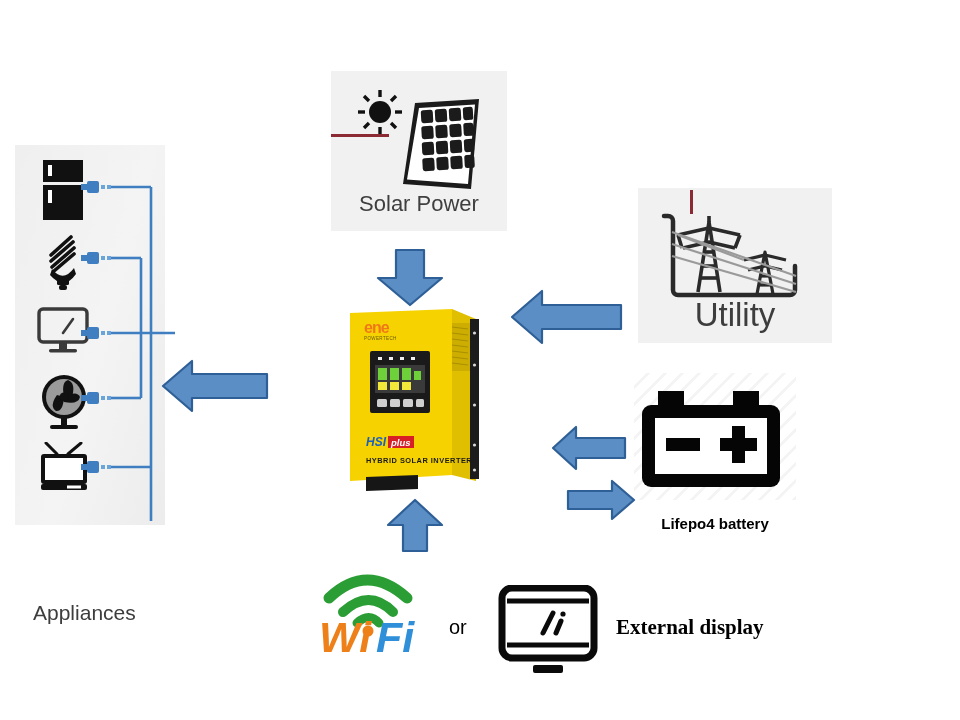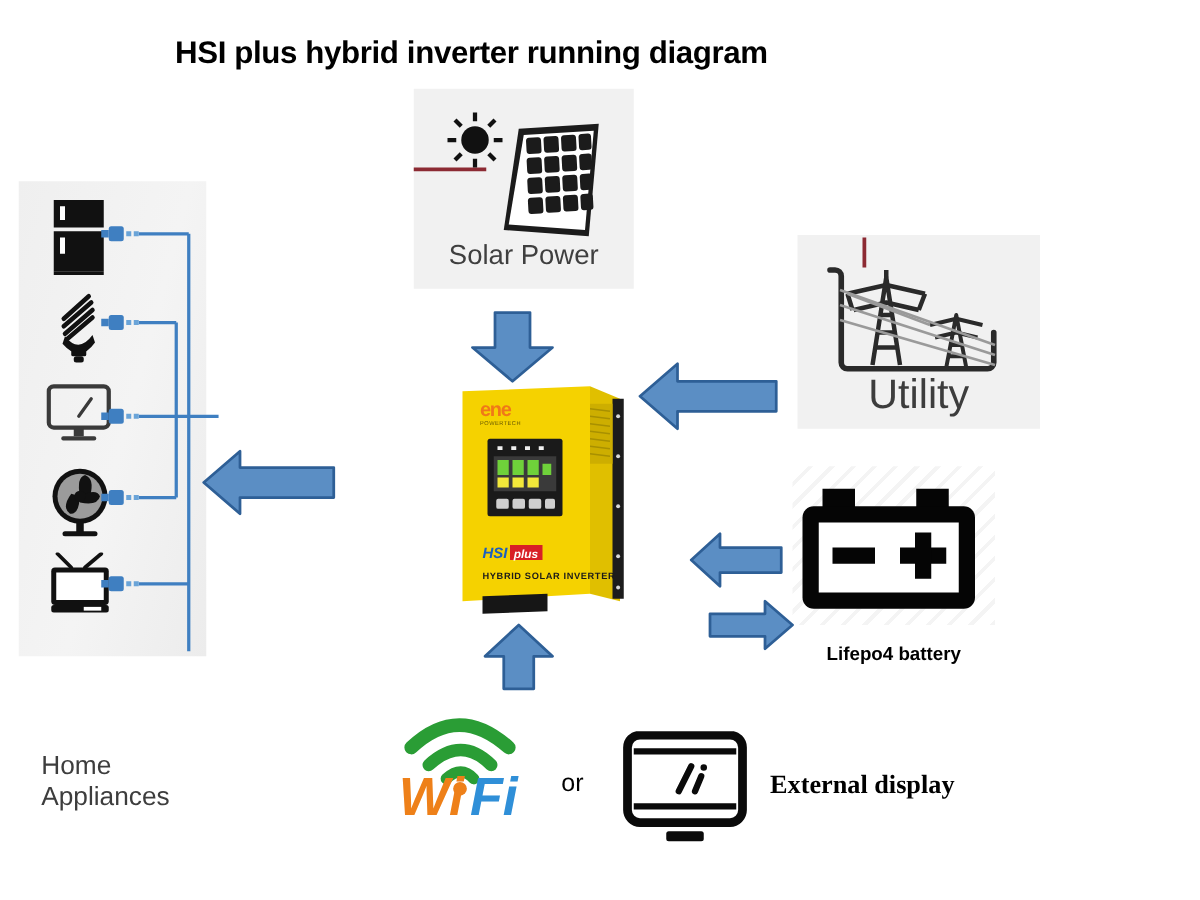--- a/index.html
+++ b/index.html
@@ -130,21 +130,21 @@
     width: 140px;
     text-align: left;
     font-size: 21px;
     line-height: 25px;
     color: #3d3d3d;
   }
 
   
   #inverter {
     position: absolute;
-    left: 364px;
+    left: 344px;
     top: 305px;
     width: 140px;
     height: 185px;
   }
 
   
   .arrow { position: absolute; }
 
   
   #control-label {
@@ -196,21 +196,20 @@
     top: 145px;
     width: 160px;
     height: 380px;
   }
 </style>
 </head>
 <body>
 
 <div class="stage">
 
-  <div id="diagram-title">HSI plus hybrid inverter running diagram</div>
 
   <div class="panel" id="solar-panel-block">
     <div id="solar-red-line"></div>
     <svg width="176" height="118" viewBox="0 0 176 118" style="position:absolute;left:0;top:6px;">
 
       <g fill="#111111">
         <circle cx="49" cy="35" r="11"></circle>
         <g stroke="#111111" stroke-width="3.4" stroke-linecap="butt">
           <line x1="49" y1="13" x2="49" y2="20"></line>
           <line x1="49" y1="50" x2="49" y2="57"></line>
@@ -349,21 +348,20 @@
       <g stroke="#111111" stroke-width="3" fill="none" stroke-linecap="round">
         <path d="M20 12 L9 1"></path>
         <path d="M31 12 L44 1"></path>
       </g>
       <rect x="4" y="12" width="46" height="30" rx="3" fill="#111111"></rect>
       <rect x="8" y="16" width="38" height="22" fill="#ffffff"></rect>
       <rect x="4" y="42" width="46" height="6" rx="2" fill="#111111"></rect>
       <rect x="30" y="43.5" width="14" height="3" fill="#ffffff"></rect>
     </svg>
     <div id="home-caption">
-      <div>Home</div>
       <div>Appliances</div>
     </div>
   </div>
 
   <svg id="home-wiring" viewBox="0 0 160 380">
     <g fill="none" stroke="#3f7fc1" stroke-width="2.6">
 
       <path d="M136 42 V 376"></path>
 
       <path d="M96 42  H136"></path>

